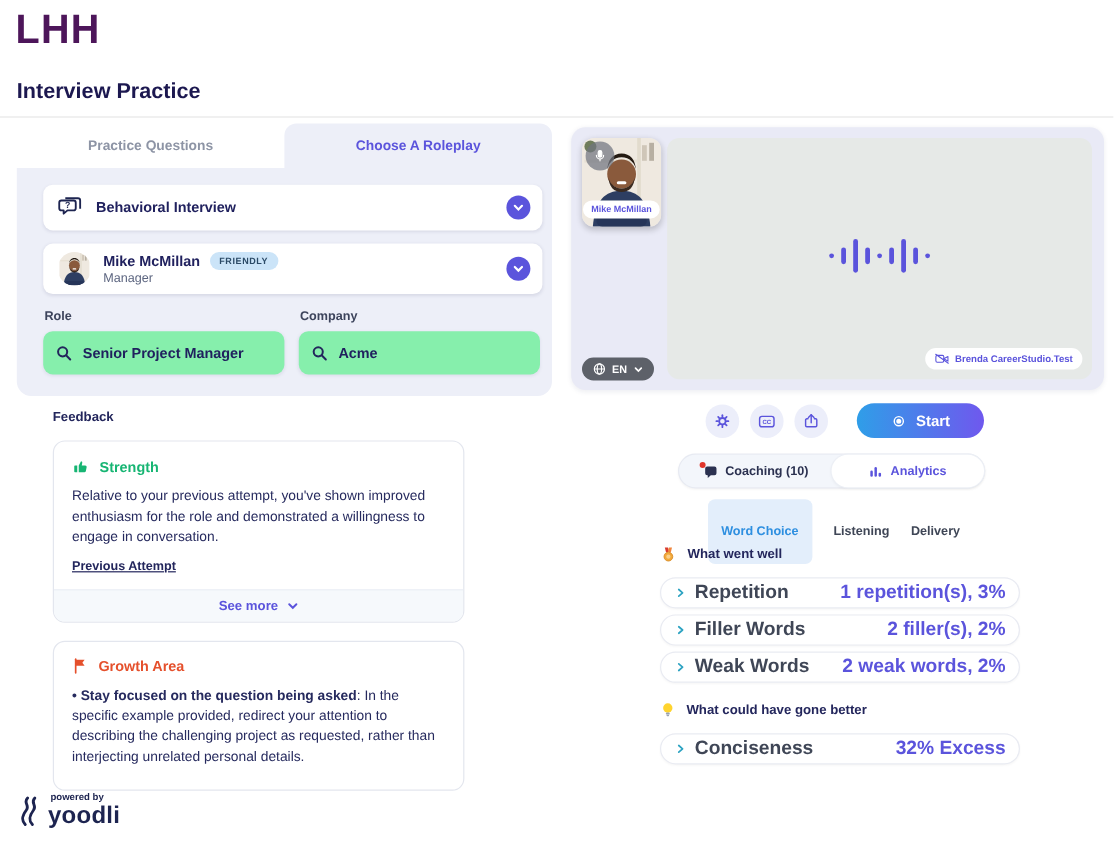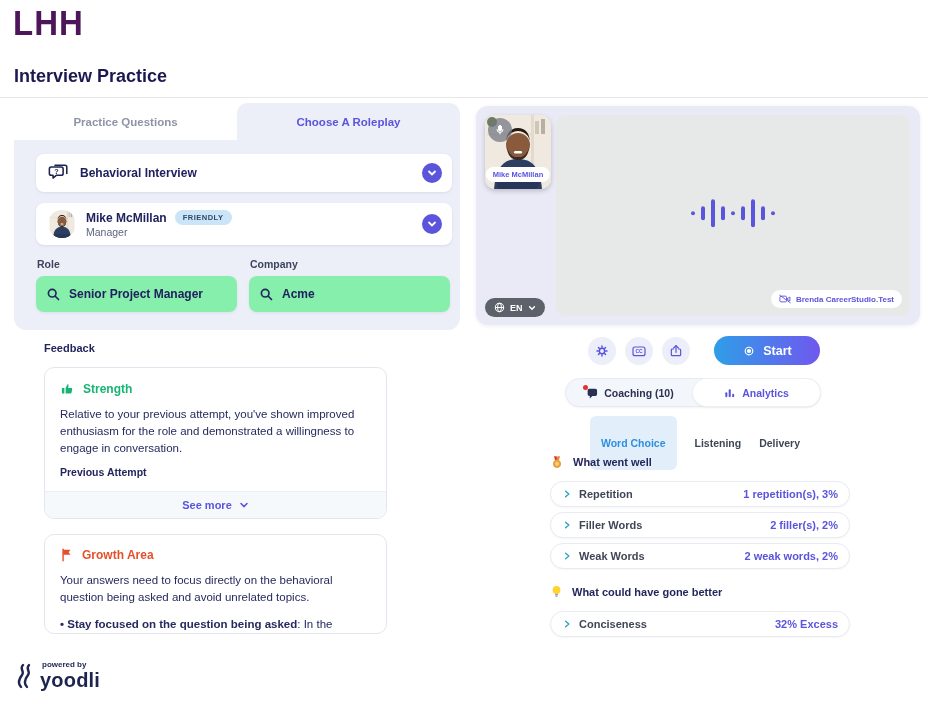--- a/index.html
+++ b/index.html
@@ -50,25 +50,25 @@
   .feedback { margin:12px 0 0 30px; width:343px; }
   .feedback-heading { font-size:11px; font-weight:700; color:#23265c; margin:6px 0 13px 0; }
   .fb-card { background:#fff; border:1px solid #e3e6ee; border-radius:10px; margin-bottom:15px; overflow:hidden; }
   .fb-body { padding:13px 15px 11px; }
   .fb-title-row { display:flex; align-items:center; gap:8px; font-size:12px; font-weight:700; margin-bottom:10px; }
   .strength-title { color:#17b573; }
   .growth-title { color:#e5502c; }
   .fb-text { font-size:11.5px; line-height:1.48; color:#262a5e; font-weight:500; }
   .fb-text b { font-weight:700; }
   .prev-link { display:inline-block; margin-top:9px; font-size:10.5px; font-weight:700;
-               color:#23265c; cursor:pointer; }
+               text-decoration:underline; color:#23265c; cursor:pointer; }
   .fb-footer { background:#f6f9fc; border-top:1px solid #eceff5; height:27px; display:flex;
                align-items:center; justify-content:center; gap:7px; color:#5b54dc; font-size:11px;
                font-weight:600; cursor:pointer; }
-  .growth-card { height:100px; }
+  .growth-card { height:125px; }
   .fb-text + .fb-text { margin-top:10px; }
 
   
   .video-panel { position:absolute; left:476px; top:106px; width:444px; height:219px;
                  background:#e9eaf6; border-radius:12px; box-shadow:0 1px 4px rgba(30,34,90,.08); }
   .stage { position:absolute; left:80px; top:9px; right:10px; bottom:9px; background:#e6e9e7; border-radius:10px; }
   .waveform { position:absolute; left:50%; top:50%; transform:translate(-50%,-60%);
               display:flex; align-items:center; gap:6px; }
   .wf { width:4px; border-radius:2px; background:#5b54dc; }
   .wf-dot { height:4px; } .wf-s { height:14px; } .wf-t { height:28px; }
@@ -109,21 +109,21 @@
   .subtabs { position:absolute; left:560px; top:416px; width:270px; display:flex; align-items:center;
              justify-content:center; gap:18px; font-size:10.5px; }
   .subtab { color:#3f4656; font-weight:600; cursor:pointer; }
   .subtab-active { background:#e3eefb; color:#2e8fe0; font-weight:700; padding:21px 11px; border-radius:6px; }
 
   
   .analysis { position:absolute; left:550px; top:455px; width:300px; }
   .analysis-heading { display:flex; align-items:center; gap:9px; font-size:11px; font-weight:700;
                       color:#23265c; margin-bottom:12px; }
   .metric-row { background:#fff; border:1px solid #e9ebf2; border-radius:13px; height:26px;
-                display:flex; align-items:center; padding:0 11px; margin-bottom:5px; font-size:11px;
+                display:flex; align-items:center; padding:0 11px; margin-bottom:5px; font-size:16px;
                 box-shadow:0 1px 2px rgba(0,0,0,.04); cursor:pointer; }
   .metric-label { color:#3f4656; font-weight:600; margin-left:7px; }
   .metric-value { margin-left:auto; color:#5b54dc; font-weight:700; }
   .gone-better-heading { margin-top:16px; }
 
   
   .powered { position:absolute; left:15px; top:660px; display:flex; align-items:flex-end; gap:3px; }
   .powered-col { display:flex; flex-direction:column; }
   .pb-label { font-size:8px; font-weight:600; color:#1d2450; margin:0 0 1px 2px; }
   .yoodli-text { font-size:20px; font-weight:700; color:#1d2450; letter-spacing:.2px; line-height:1; }
@@ -251,21 +251,20 @@
       <div class="fb-body">
         <div class="fb-title-row growth-title">
           <span>
             <svg width="14" height="14" viewBox="0 0 16 16">
                 <line x1="3.5" y1="1.5" x2="3.5" y2="14.5" stroke="#e5502c" stroke-width="1.6" stroke-linecap="round"></line>
                 <path d="M3.5 2h8.5l-2.1 2.9 2.1 2.9H3.5z" fill="#e5502c"></path>
               </svg>
           </span>
           <span>Growth Area</span>
         </div>
-        <div class="fb-text">Your answers need to focus directly on the behavioral question being asked and avoid unrelated topics.</div>
         <div class="fb-text"><b>• Stay focused on the question being asked</b><span>: In the specific example provided, redirect your attention to describing the challenging project as requested, rather than interjecting unrelated personal details.</span></div>
       </div>
     </div>
   </div>
 </section>
 
 <section class="video-panel">
   <div class="stage">
     <div class="waveform">
       <span class="wf wf-dot"></span>

